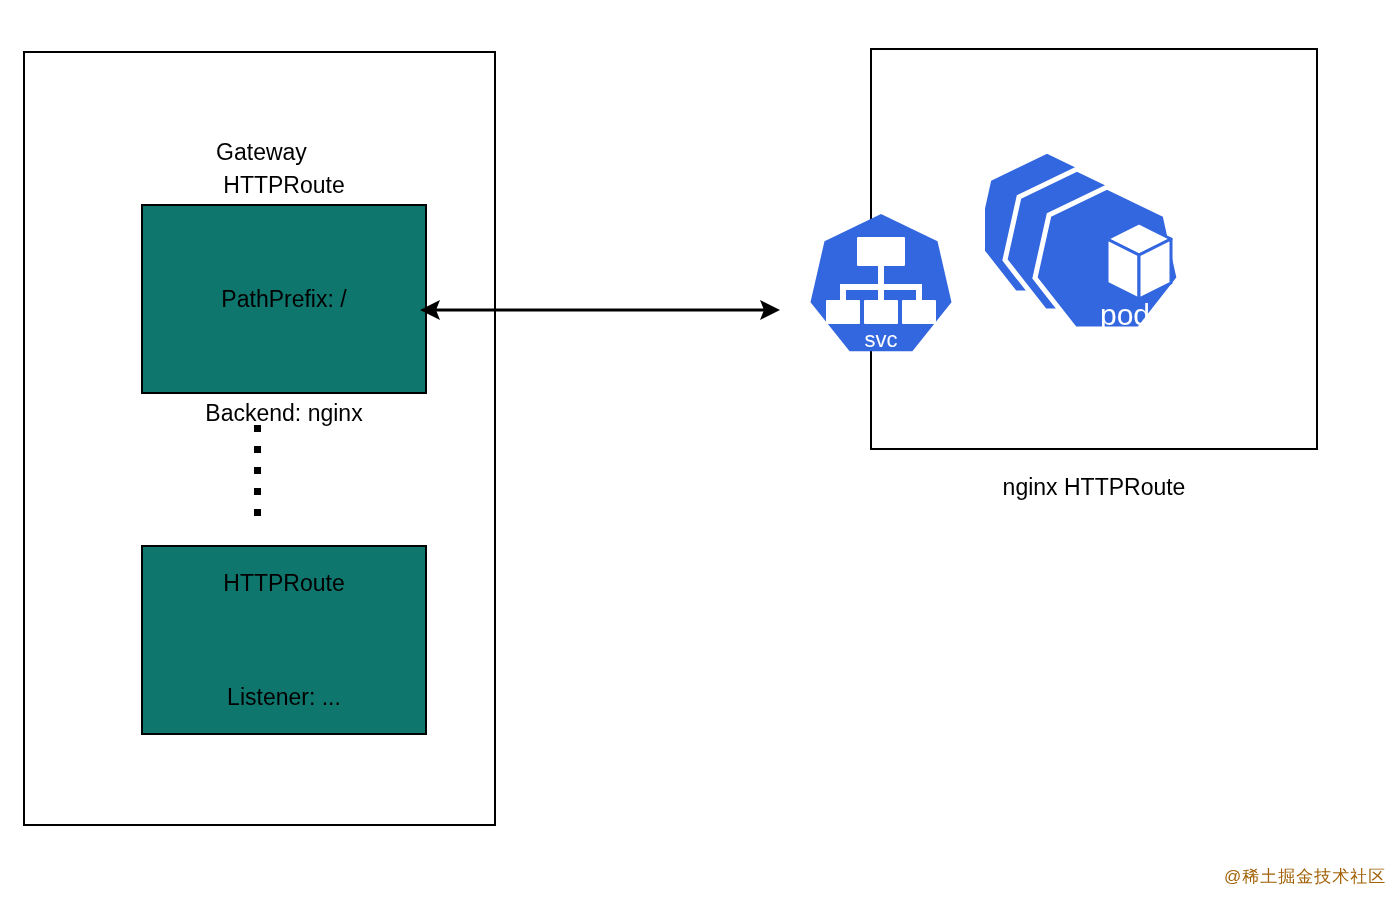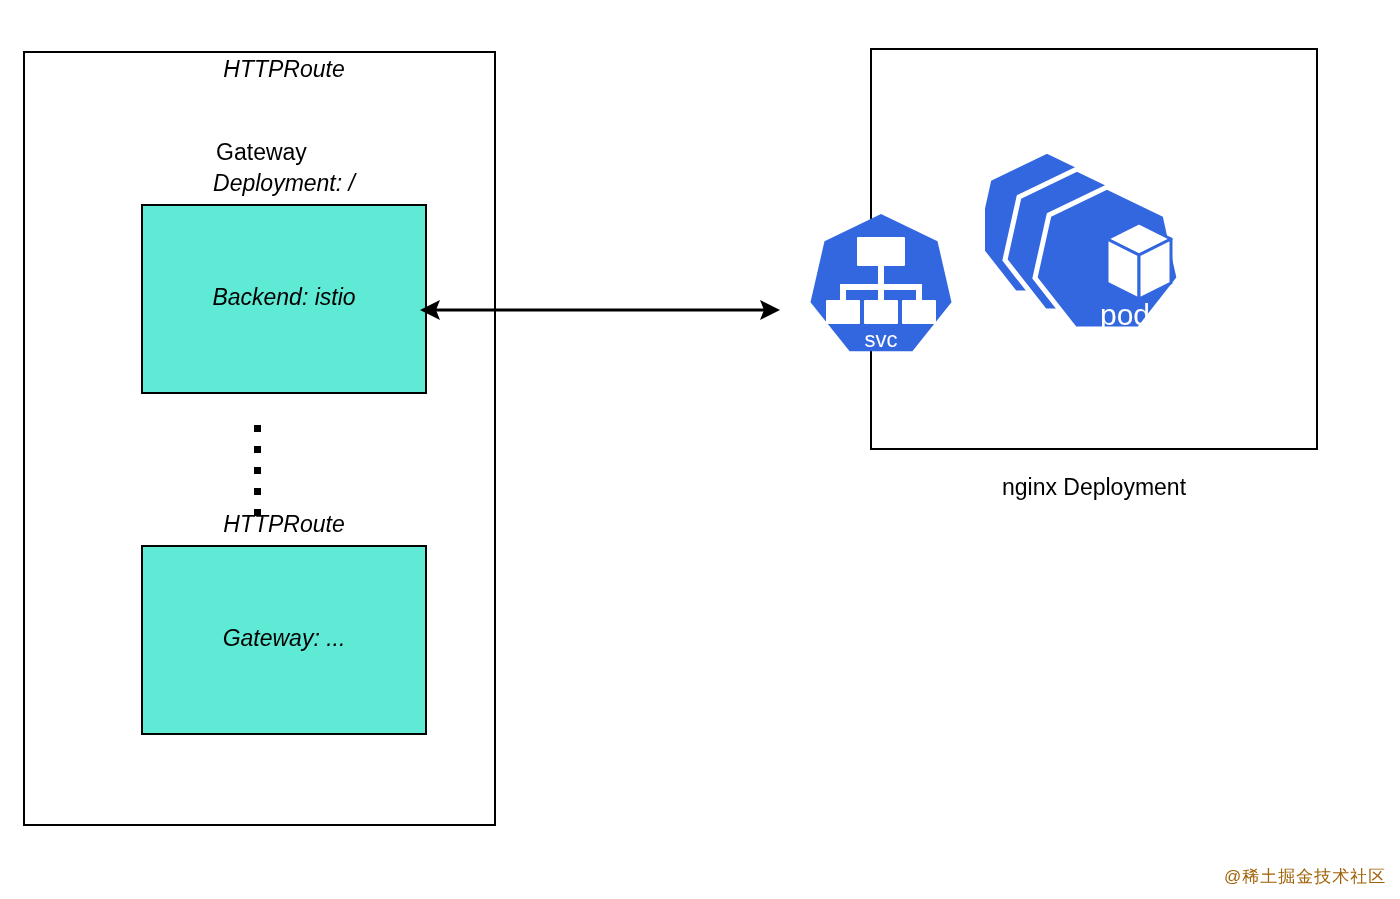--- a/index.html
+++ b/index.html
@@ -46,27 +46,26 @@
     color: #000000;
     white-space: pre;
   }
 
   
   .route-box {
     position: absolute;
     left: 116px;
     width: 286px;
     height: 190px;
-    background: #5eead4;
+    background: #0f766e;
     border: 2px solid #000000;
     box-sizing: border-box;
     display: flex;
-    align-items: flex-end;
+    align-items: center;
     justify-content: center;
-    font-style: italic;
   }
   #route-box-1 { top: 202px; }
   #route-box-2 { top: 543px; }
 
   .route-text {
     text-align: center;
     font-size: 23px;
     line-height: 38px;
     color: #000000;
     white-space: pre;
@@ -147,53 +146,53 @@
 
     <div class="gw-title">
       <div>Gateway</div>
       <div>Class: istio</div>
       <div>Listener: HTTP 8080</div>
     </div>
 
     <div class="route-box" id="route-box-1" style="top:151px;">
       <div class="route-text">
         <div>HTTPRoute</div>
-        <div>Deployment: /</div>
-        <div>Backend: istio</div>
+        <div>PathPrefix: /</div>
+        <div>Backend: nginx</div>
       </div>
     </div>
 
     <div id="route-ellipsis" style="left:229px; top:372px;">
       <span class="dot" style="top:0px;"></span>
       <span class="dot" style="top:21px;"></span>
       <span class="dot" style="top:42px;"></span>
       <span class="dot" style="top:63px;"></span>
       <span class="dot" style="top:84px;"></span>
     </div>
 
     <div class="route-box" id="route-box-2" style="top:492px;">
       <div class="route-text">
         <div>HTTPRoute</div>
-        <div>Gateway: ...</div>
+        <div>Listener: ...</div>
       </div>
     </div>
 
   </div>
 
   <div id="link-arrow">
     <svg width="364" height="44" viewBox="0 0 364 44" xmlns="http://www.w3.org/2000/svg">
       <line x1="16" y1="22" x2="348" y2="22" stroke="#000000" stroke-width="3"></line>
       <polygon points="2,22 22,12 18,22 22,32" fill="#000000"></polygon>
       <polygon points="362,22 342,12 346,22 342,32" fill="#000000"></polygon>
     </svg>
   </div>
 
   <div class="box" id="deployment-box"></div>
 
-  <div id="deployment-label">nginx Deployment</div>
+  <div id="deployment-label">nginx HTTPRoute</div>
 
   <div class="k8s-icon" id="svc-icon">
     <svg width="162" height="162" viewBox="0 0 162 162" xmlns="http://www.w3.org/2000/svg">
       <polygon points="81,4 137.5,31.2 151.5,92.3 112.4,141.3 49.6,141.3 10.5,92.3 24.5,31.2" fill="#3367e0"></polygon>
       <g fill="#ffffff">
         <rect x="57" y="27" width="48" height="29" rx="1"></rect>
         <rect x="78" y="56" width="6" height="22"></rect>
         <rect x="40" y="74" width="82" height="6"></rect>
         <rect x="40" y="74" width="6" height="18"></rect>
         <rect x="78" y="74" width="6" height="18"></rect>

